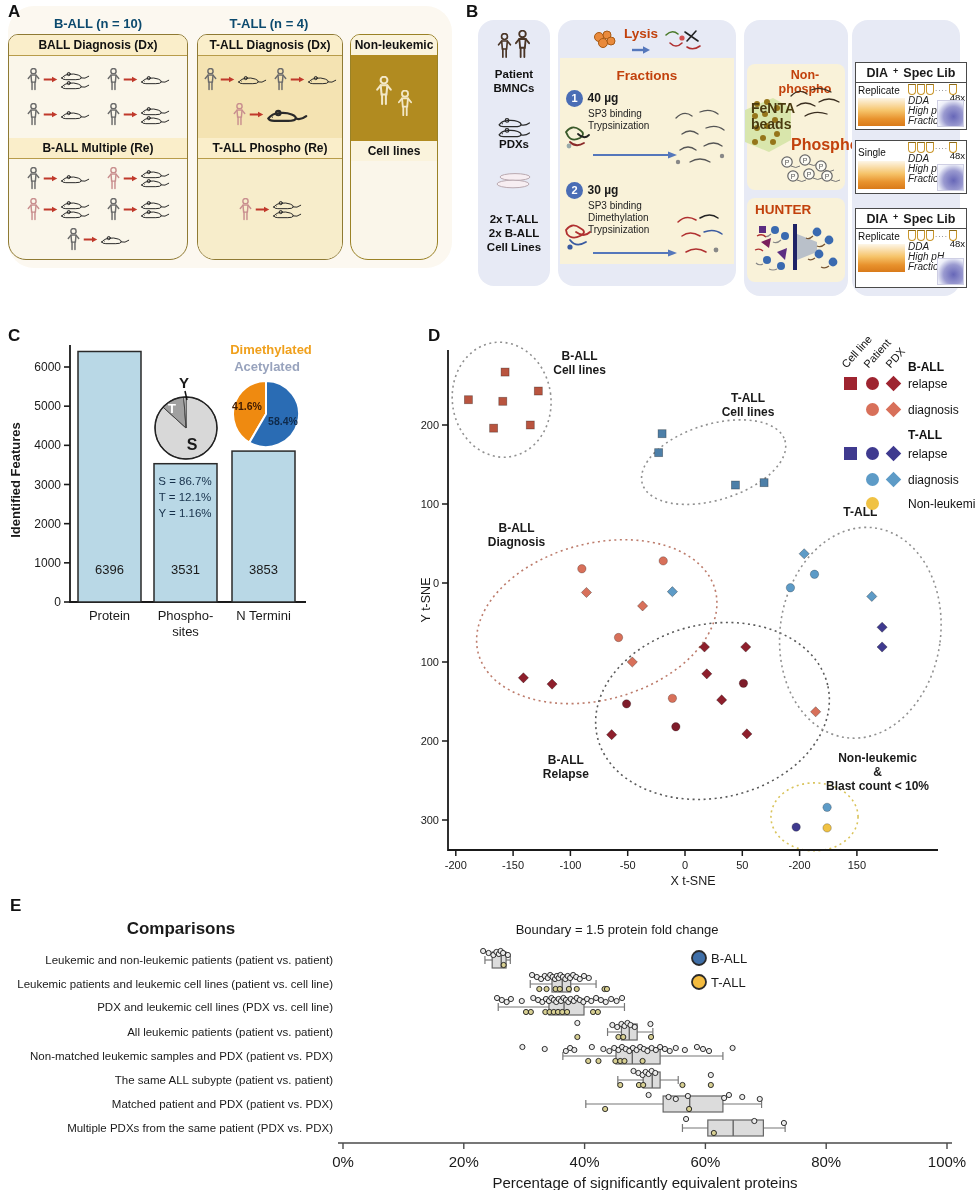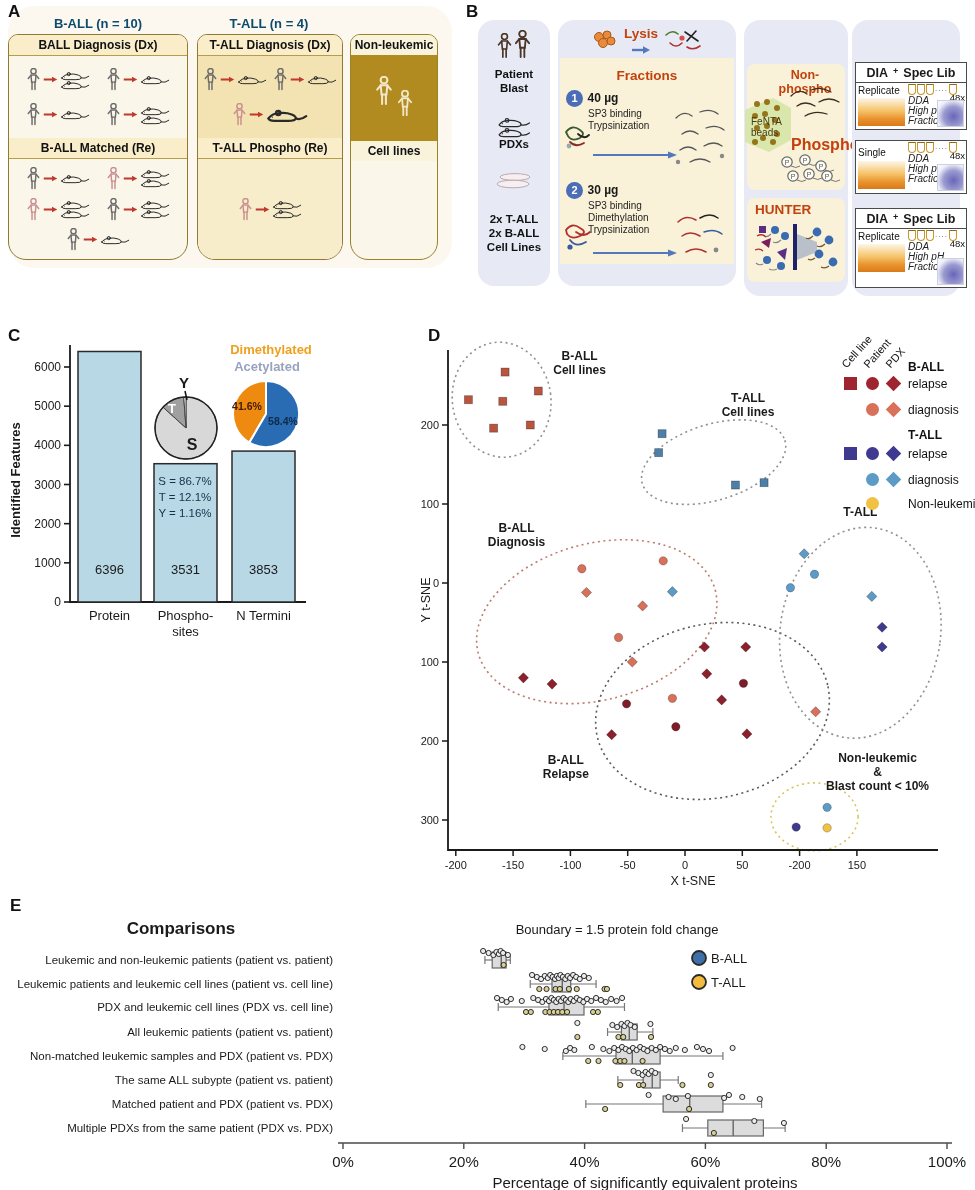--- a/index.html
+++ b/index.html
@@ -186,21 +186,21 @@
                     <path d="M2,10.5 Q5,6.5 10,6 Q17,5 22,7 Q26,8.5 25.5,10.5 Q25,12.5 19,12.5 L7,12.5 Q3,12.5 2,10.5 Z"></path>
                     <circle cx="10.5" cy="5.8" r="1.9"></circle>
                     <circle cx="5.5" cy="9.3" r="0.6" fill="#2a2a2a" stroke="none"></circle>
                     <path d="M25.5,10.5 Q30,12 34.5,8.5"></path>
                   </g>
                 </svg>
               </span>
             </div>
           </div>
         </div>
-      <div class="pa-band">B-ALL Matched (Re)</div>
+      <div class="pa-band">B-ALL Multiple (Re)</div>
       <div class="pa-icons" id="grp-ball_re" style="height:100px">
           <div class="xrow">
             <div class="xg">
               <svg width="15" height="23" viewBox="0 0 14 22">
                 <g fill="none" stroke="#6b6b6b" stroke-width="1.4" stroke-linecap="round">
                   <circle cx="7" cy="3" r="2.5"></circle>
                   <path d="M2,10 L4.6,6.8 H9.4 L12,10"></path>
                   <path d="M4.6,6.8 L5.2,13.5 H8.8 L9.4,6.8"></path>
                   <path d="M5.6,13.5 V20.5 M8.4,13.5 V20.5"></path>
                 </g>
@@ -506,21 +506,21 @@
         </svg><svg width="19" height="29" viewBox="0 0 14 22">
           <g fill="none" stroke="#4a3526" stroke-width="1.4" stroke-linecap="round">
             <circle cx="7" cy="3" r="2.5"></circle>
             <path d="M2,10 L4.6,6.8 H9.4 L12,10"></path>
             <path d="M4.6,6.8 L5.2,13.5 H8.8 L9.4,6.8"></path>
             <path d="M5.6,13.5 V20.5 M8.4,13.5 V20.5"></path>
           </g>
         </svg></div>
     <div class="b-in-label" style="margin-top:4px">
       <div>Patient</div>
-      <div>Blast</div>
+      <div>BMNCs</div>
     </div>
     <div style="margin-top:22px" id="b-mice">
         <span class="mice">
           <svg width="34" height="14" viewBox="0 0 36 15">
             <g fill="none" stroke="#2a2a2a" stroke-width="1.3" stroke-linecap="round">
               <path d="M2,10.5 Q5,6.5 10,6 Q17,5 22,7 Q26,8.5 25.5,10.5 Q25,12.5 19,12.5 L7,12.5 Q3,12.5 2,10.5 Z"></path>
               <circle cx="10.5" cy="5.8" r="1.9"></circle>
               <circle cx="5.5" cy="9.3" r="0.6" fill="#2a2a2a" stroke="none"></circle>
               <path d="M25.5,10.5 Q30,12 34.5,8.5"></path>
             </g>
@@ -667,21 +667,21 @@
             <circle cx="12" cy="20" r="3" fill="#95751a"></circle>
             <circle cx="22" cy="18" r="3" fill="#95751a"></circle>
             <circle cx="32" cy="24" r="3" fill="#95751a"></circle>
             <circle cx="14" cy="32" r="3" fill="#95751a"></circle>
             <circle cx="24" cy="30" r="3" fill="#95751a"></circle>
             <circle cx="34" cy="38" r="3" fill="#95751a"></circle>
             <circle cx="20" cy="42" r="3" fill="#95751a"></circle>
             <circle cx="30" cy="46" r="3" fill="#95751a"></circle>
             <circle cx="12" cy="46" r="3" fill="#95751a"></circle>
           </svg></span>
-      <div class="abs" style="left:4px;top:52px;font-size:10px;font-weight:normal;color:#4a3a10">
+      <div class="abs" style="left:4px;top:36px;font-size:14px;font-weight:bold;color:#4a3a10">
         <div>FeNTA</div>
         <div>beads</div>
       </div>
       <div class="bhdr" style="position:absolute;left:44px;top:72px;font-size:16px">Phospho</div>
       <span class="abs" id="ic-phos" style="left:28px;top:88px"><svg width="66" height="34" viewBox="0 0 66 34">
             <circle cx="12" cy="10" r="5.2" fill="#fdfcf5" stroke="#666" stroke-width="1.2"></circle>
             <text x="12" y="12.6" font-size="7" text-anchor="middle" fill="#555" font-family="Liberation Sans,sans-serif">P</text>
             <path d="M16,14 q5,3 9,0" stroke="#777" fill="none" stroke-width="1"></path>
             <circle cx="30" cy="8" r="5.2" fill="#fdfcf5" stroke="#666" stroke-width="1.2"></circle>
             <text x="30" y="10.6" font-size="7" text-anchor="middle" fill="#555" font-family="Liberation Sans,sans-serif">P</text>

